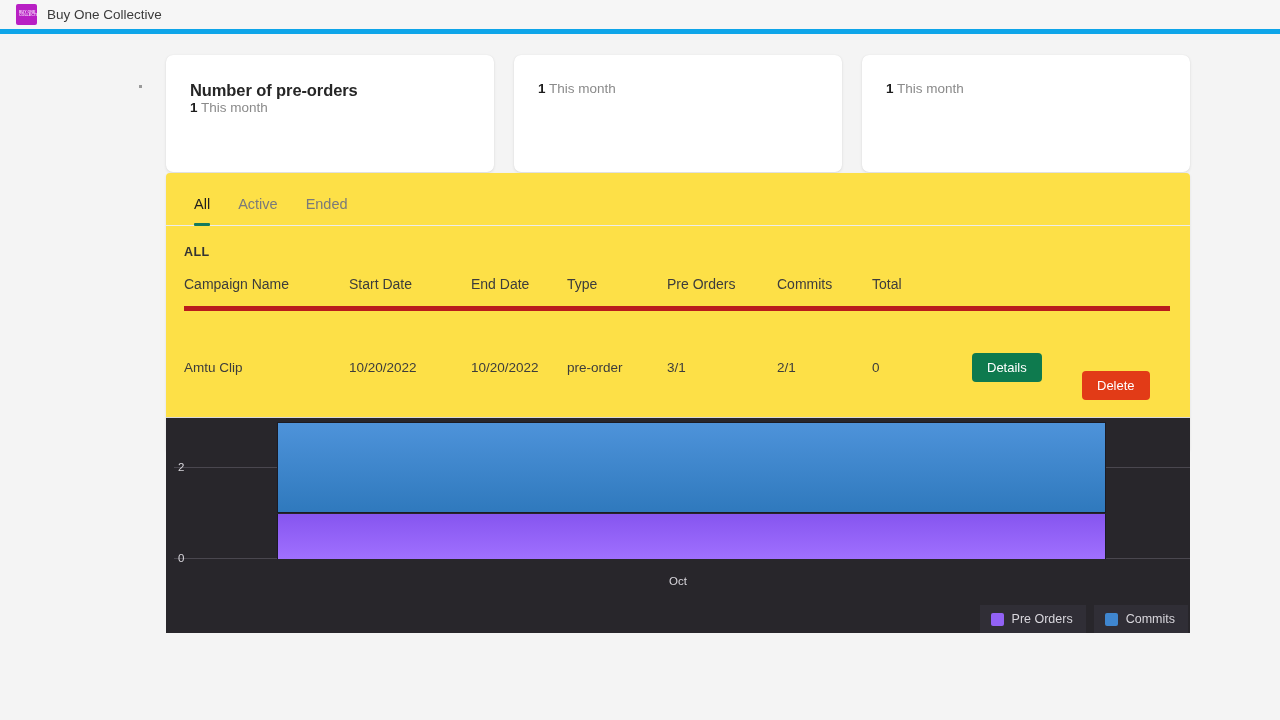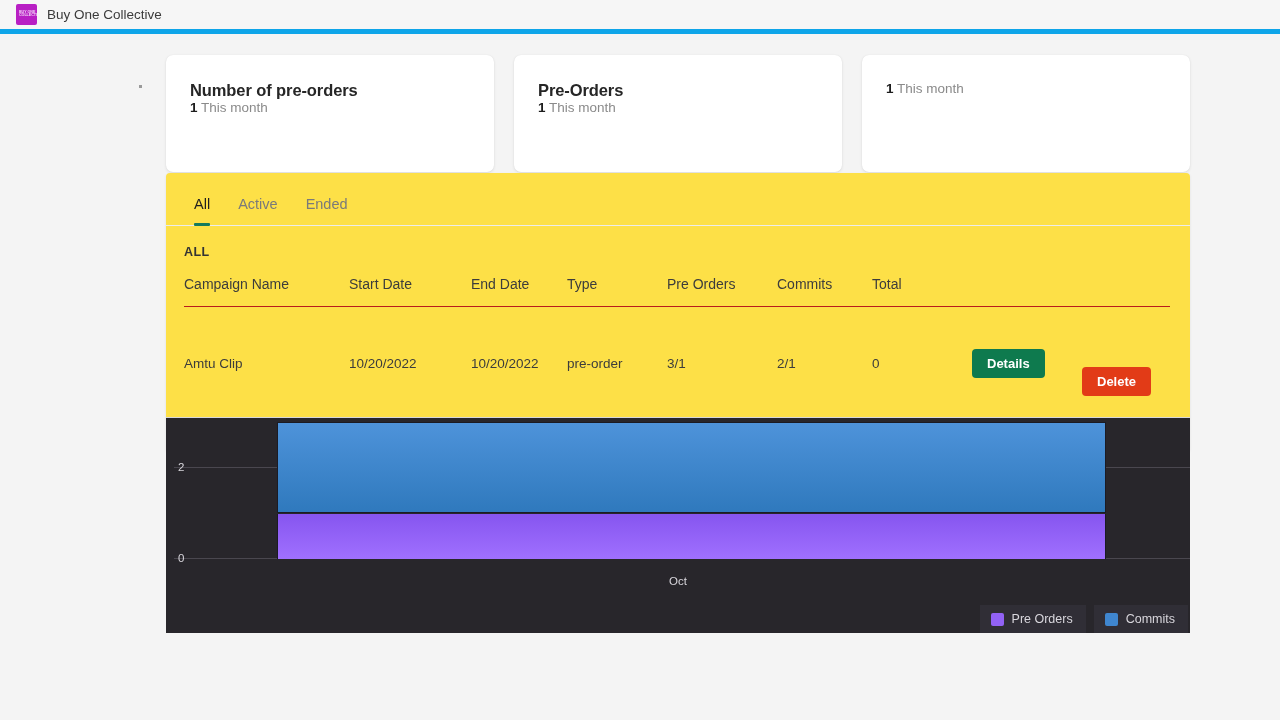--- a/index.html
+++ b/index.html
@@ -81,36 +81,36 @@
   .tab.active::after {
     content: ""; position: absolute; left: 14px; right: 14px; bottom: -1px;
     height: 3px; background: #147a5c; border-radius: 1px;
   }
 
   .section-label { position: absolute; left: 18px; top: 72px; font-size: 12.5px; font-weight: 700; color: #333; letter-spacing: 0.4px; }
 
   table.grid { position: absolute; left: 18px; top: 103px; width: 986px; border-collapse: collapse; }
   table.grid th {
     text-align: left; font-weight: 400; font-size: 14px; color: #3c3c3c;
-    padding: 0 0 14px 0; border-bottom: 1px solid #b91c1c;
+    padding: 0 0 14px 0; border-bottom: 5px solid #b91c1c;
   }
   table.grid td { font-size: 13.5px; color: #3c3c3c; padding: 24px 0 0 0; vertical-align: middle; }
   .col-name   { width: 165px; }
   .col-start  { width: 122px; }
   .col-end    { width: 96px; }
   .col-type   { width: 100px; }
   .col-pre    { width: 110px; }
   .col-com    { width: 95px; }
   .col-total  { width: 100px; }
   .col-act1   { width: 110px; }
   .col-act2   { width: auto; }
 
   .btn {
     display: inline-block; border: none; border-radius: 4px;
-    font-size: 13px; font-weight: 700; color: #ffffff;
+    font-size: 13px; font-weight: 400; color: #ffffff;
     padding: 7px 15px; cursor: pointer;
     font-family: "Liberation Sans", sans-serif;
   }
   .btn-details { background: #0e7a4e; }
   .btn-delete  { background: #e23b17; margin-top: 36px; }
 
   
   .chart-wrap {
     position: absolute; left: 166px; top: 383px; width: 1024px; height: 216px;
     background: #28262b;
@@ -160,21 +160,20 @@
 
     <div class="card">
       <div class="card-title">Number of pre-orders</div>
       <div class="card-sub">
         <b>1</b>
         <span>This month</span>
       </div>
     </div>
 
     <div class="card">
-      <div class="card-title">Pre-Orders</div>
       <div class="card-sub">
         <b>1</b>
         <span>This month</span>
       </div>
     </div>
 
     <div class="card">
       <div class="card-sub">
         <b>1</b>
         <span>This month</span>

